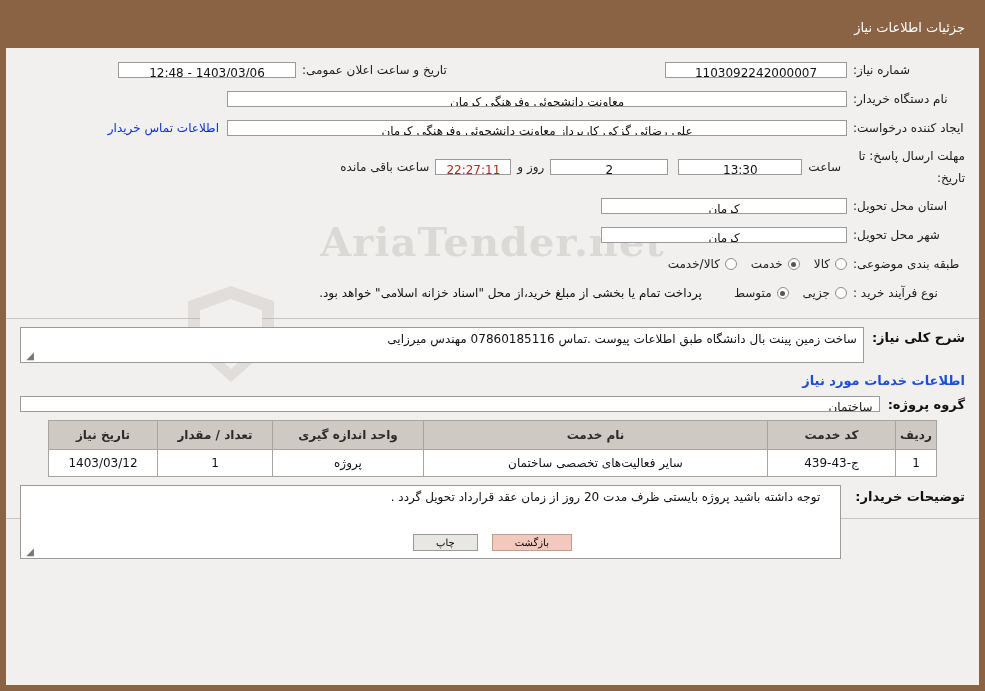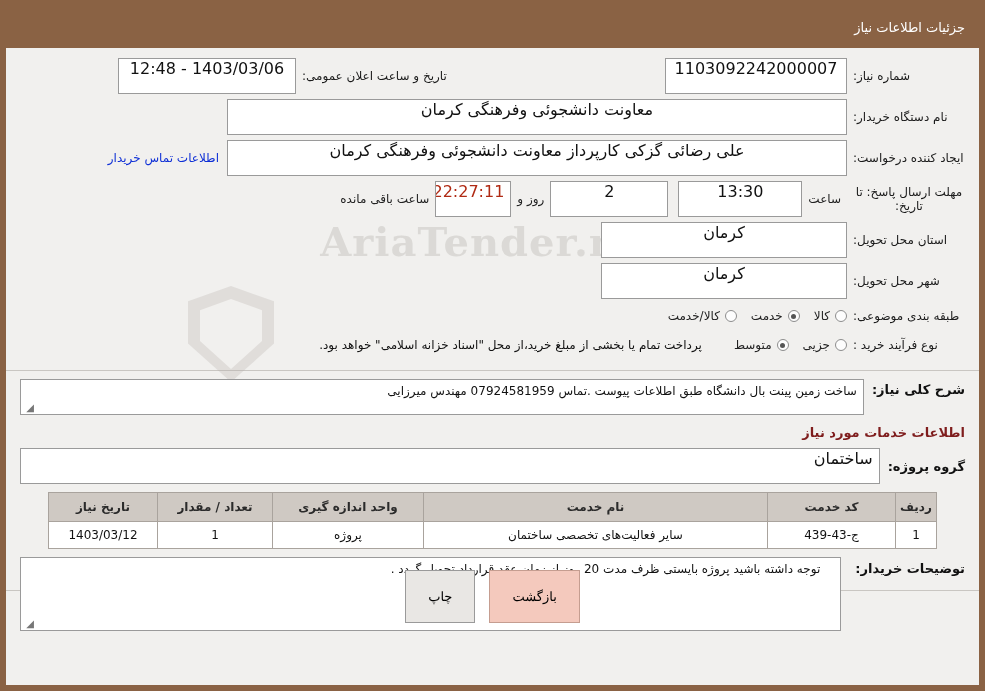--- a/index.html
+++ b/index.html
@@ -91,23 +91,23 @@
     white-space: nowrap;
     padding-left: 6px;
     flex: 0 0 auto;
   }
   .lbl-w {
     width: 112px;
   }
   .fld {
     background: #ffffff;
     border: 1px solid #9a9a9a;
-    height: 36px;
+    height: 16px;
     line-height: 20px;
-    font-size: 16px;
+    font-size: 12px;
     padding: 0 6px;
     box-sizing: border-box;
     text-align: center;
     color: #111;
     overflow: hidden;
     white-space: nowrap;
   }
   .sep { width: 10px; flex: 0 0 auto; }
   .inline-lbl {
     font-size: 12px;
@@ -198,21 +198,21 @@
     width: 10px;
     height: 10px;
     color: #777;
     font-size: 10px;
     line-height: 10px;
   }
   .subhead {
     font-size: 13px;
     font-weight: bold;
     margin: 10px 0 8px 0;
-    color: #7f1d1d;
+    color: #1d4ed8;
   }
   .svc-row {
     display: flex;
     align-items: center;
     margin-bottom: 8px;
   }
   
   .tbl-wrap {
     padding: 0 42px 0 42px;
     position: relative;
@@ -262,22 +262,22 @@
   .footer {
     position: absolute;
     left: 0; right: 0;
     bottom: 8px;
     display: flex;
     justify-content: center;
     gap: 14px;
     z-index: 3;
   }
   .btn {
-    font-size: 13px;
-    padding: 18px 22px;
+    font-size: 10px;
+    padding: 2px 22px;
     border: 1px solid #9a9a9a;
     background: #e9e7e4;
     cursor: pointer;
     box-sizing: border-box;
   }
   .btn.back {
     background: #f4c9bd;
     border-color: #c59d90;
   }
   .footline {
@@ -317,21 +317,21 @@
         <div class="fld" style="width:620px">معاونت دانشجوئی وفرهنگی کرمان</div>
       </div>
 
       <div class="row">
         <div class="lbl lbl-w">ایجاد کننده درخواست:</div>
         <div class="fld" style="width:620px">علی رضائی گزکی کارپرداز معاونت دانشجوئی وفرهنگی کرمان</div>
         <div class="link">اطلاعات تماس خریدار</div>
       </div>
 
       <div class="row">
-        <div class="lbl lbl-w" style="white-space:normal;line-height:14px;text-align:center">مهلت ارسال پاسخ: تا تاریخ:</div>
+        <div class="lbl lbl-w" style="white-space:normal;line-height:22px;text-align:right">مهلت ارسال پاسخ: تا تاریخ:</div>
         <div class="inline-lbl">ساعت</div>
         <div class="fld" style="width:124px">13:30</div>
         <div class="sep"></div>
         <div class="fld" style="width:118px">2</div>
         <div class="inline-lbl">روز و</div>
         <div class="fld" style="width:76px;color:#b02a14">22:27:11</div>
         <div class="inline-lbl">ساعت باقی مانده</div>
       </div>
 
       <div class="row">
@@ -379,21 +379,21 @@
       </div>
 
     </div>
 
     <hr class="divider">
 
     <div class="sec">
       <div class="desc-row">
         <div class="sec-title">شرح کلی نیاز:</div>
         <div class="textarea" style="flex:1 1 auto;min-height:36px">
-          <span>ساخت زمین پینت بال دانشگاه طبق اطلاعات پیوست .تماس 07924581959 مهندس میرزایی</span>
+          <span>ساخت زمین پینت بال دانشگاه طبق اطلاعات پیوست .تماس 07860185116 مهندس میرزایی</span>
           <span class="resize-h">◢</span>
         </div>
       </div>
 
       <div class="subhead">اطلاعات خدمات مورد نیاز</div>
 
       <div class="svc-row">
         <div class="sec-title" style="padding-top:0">گروه پروژه:</div>
         <div class="fld" style="flex:1 1 auto;text-align:right">ساختمان</div>
       </div>

